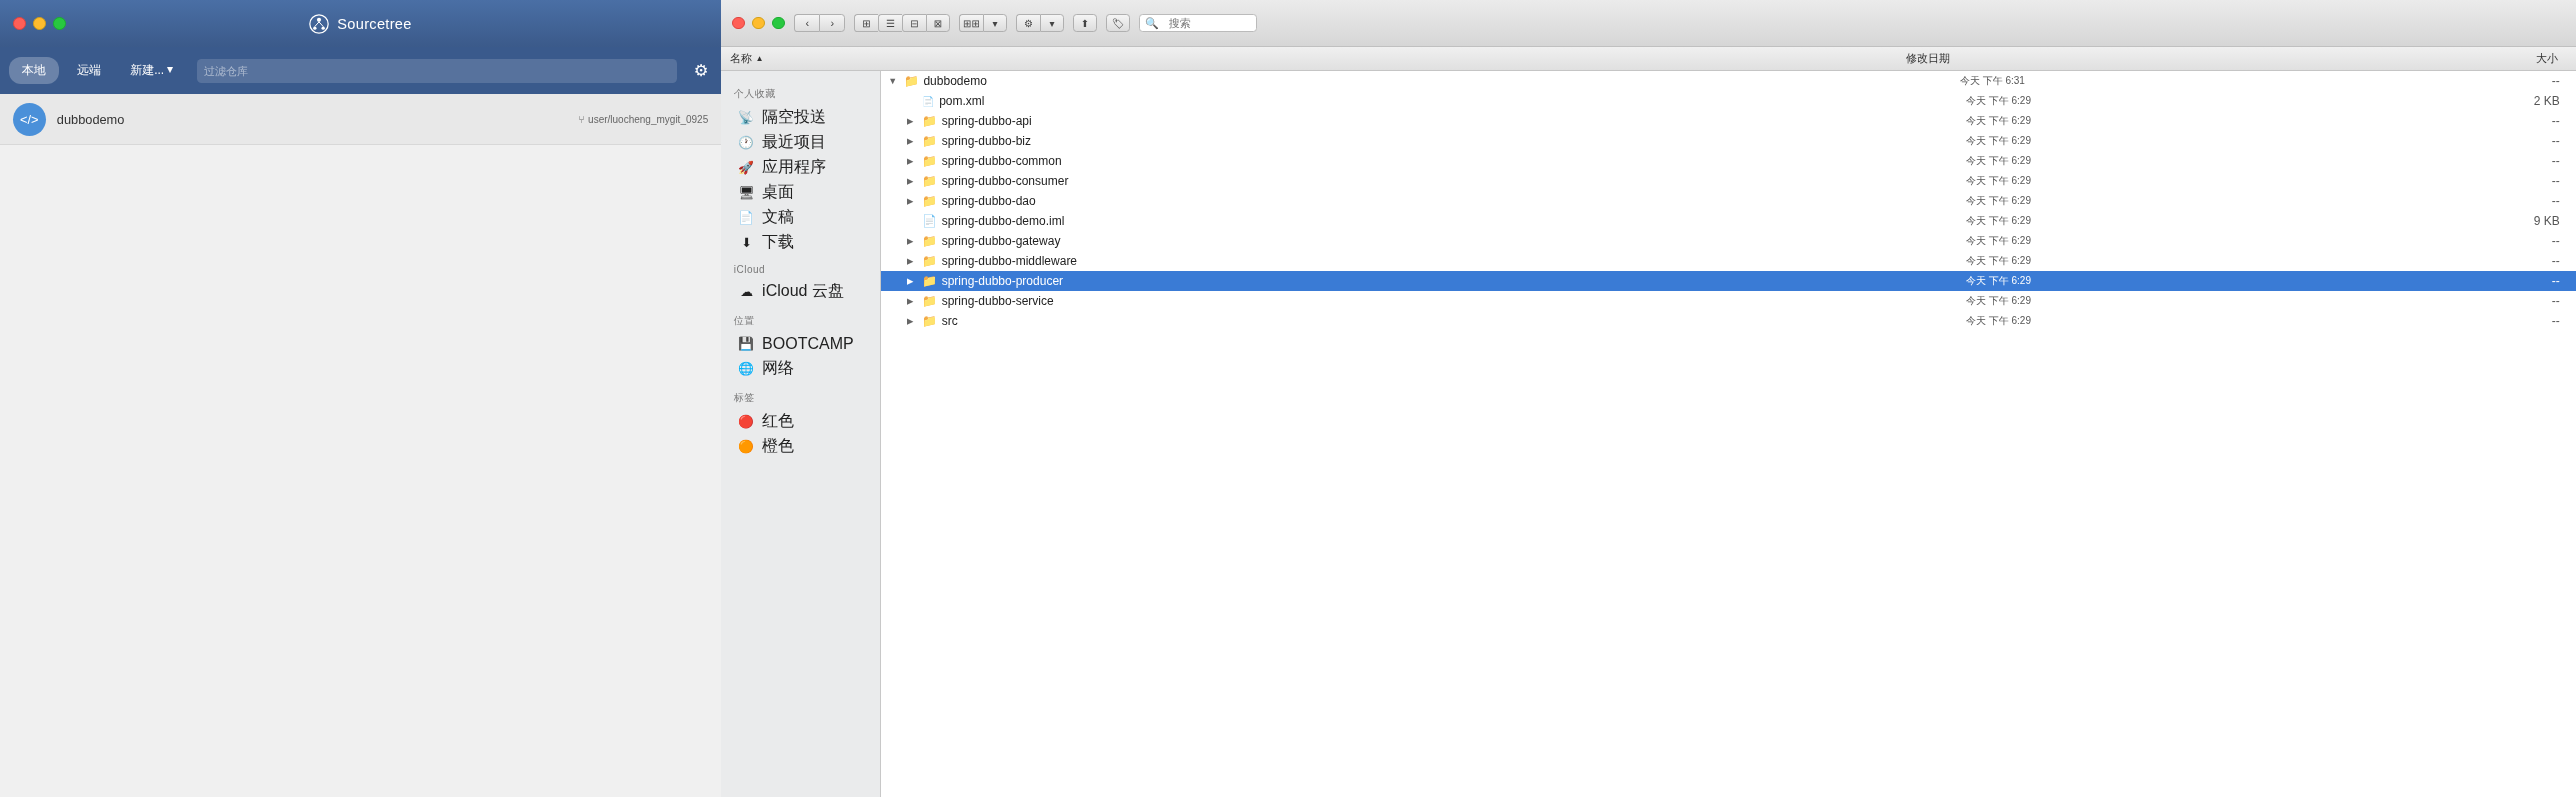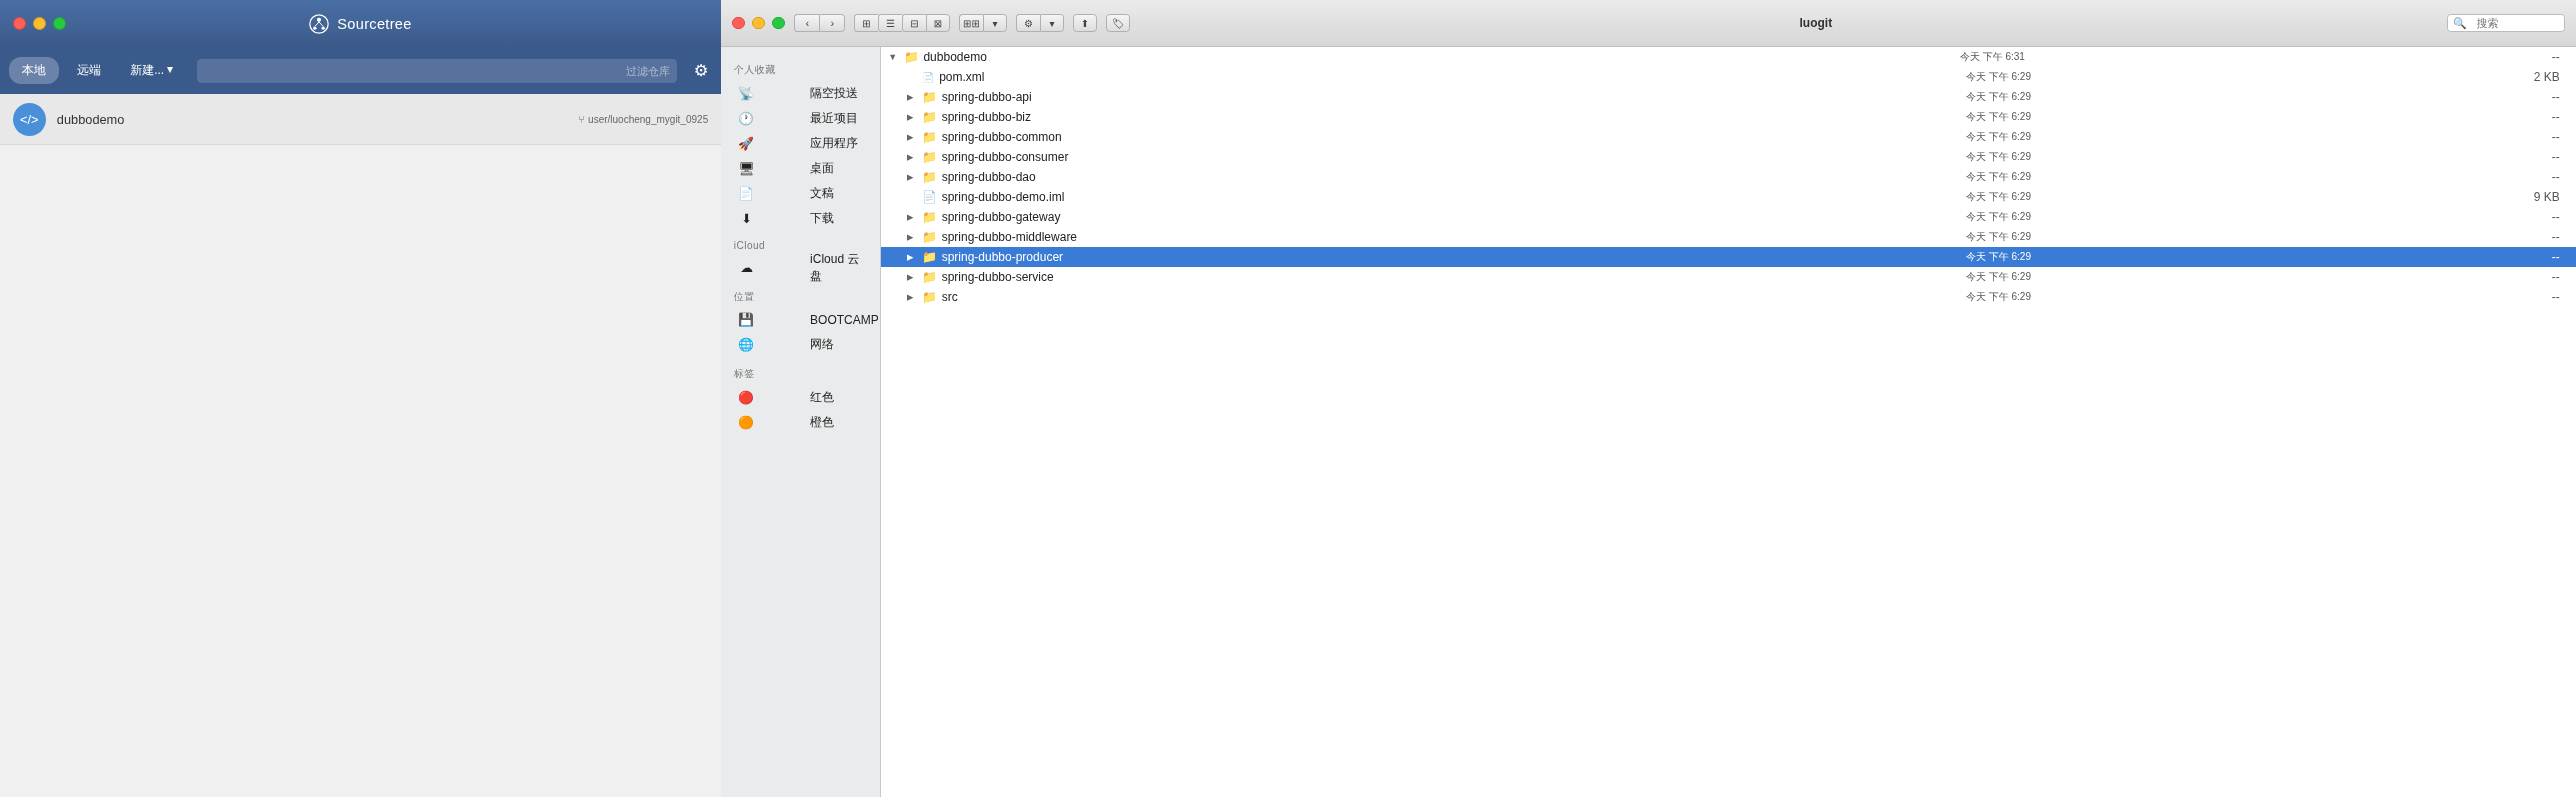--- a/index.html
+++ b/index.html
@@ -92,21 +92,20 @@
     .st-search input {
       width: 100%;
       height: 24px;
       border-radius: 4.6px;
       border: none;
       background: rgba(255,255,255,0.15);
       color: rgba(255,255,255,0.7);
       font-size: 11px;
       padding: 0 7.3px;
       outline: none;
-      text-align: right;
     }
     .st-search input::placeholder { color: rgba(255,255,255,0.5); }
     .st-settings-btn {
       color: #fff;
       font-size: 16.4px;
       cursor: pointer;
       padding: 3.6px;
     }
 
     
@@ -296,21 +295,21 @@
     }
     .sidebar-item-icon {
       width: 16.4px;
       height: 16.4px;
       display: flex;
       align-items: center;
       justify-content: center;
       font-size: 12.8px;
       flex-shrink: 0;
     }
-    .sidebar-item-label { font-size: 12px; color: #222; margin-left: 48px; }
+    .sidebar-item-label { font-size: 16px; color: #222; }
 
     
     .finder-files {
       flex: 1;
       overflow-y: auto;
       background: #fff;
     }
     .file-row {
       height: 20px;
       display: flex;
@@ -437,28 +436,35 @@
     </div>
 
     <div class="finder-icon-group">
       <div class="finder-icon-btn">⚙</div>
       <div class="finder-icon-btn">▾</div>
     </div>
 
     <div class="finder-icon-btn">⬆</div>
     <div class="finder-icon-btn">🏷</div>
 
-    <div class="finder-title-name">luogit</div>
 
     <div class="finder-search-box">
       <span style="color:#999;font-size:11px;">🔍</span>
       <input type="text" placeholder="搜索" style="">
     </div>
   </div>
 
+  <div class="finder-column-header">
+    <div class="finder-col-name">
+      <span>名称</span>
+      <span style="font-size:8.2px;">▲</span>
+    </div>
+    <div class="finder-col-date">修改日期</div>
+    <div class="finder-col-size">大小</div>
+  </div>
 
   <div class="finder-body">
 
     <div class="finder-sidebar" id="finder-sidebar">
         <div class="sidebar-section-label">个人收藏</div>
         <div class="sidebar-item">
           <span class="sidebar-item-icon">📡</span>
           <span class="sidebar-item-label">隔空投送</span>
         </div>
         <div class="sidebar-item">

